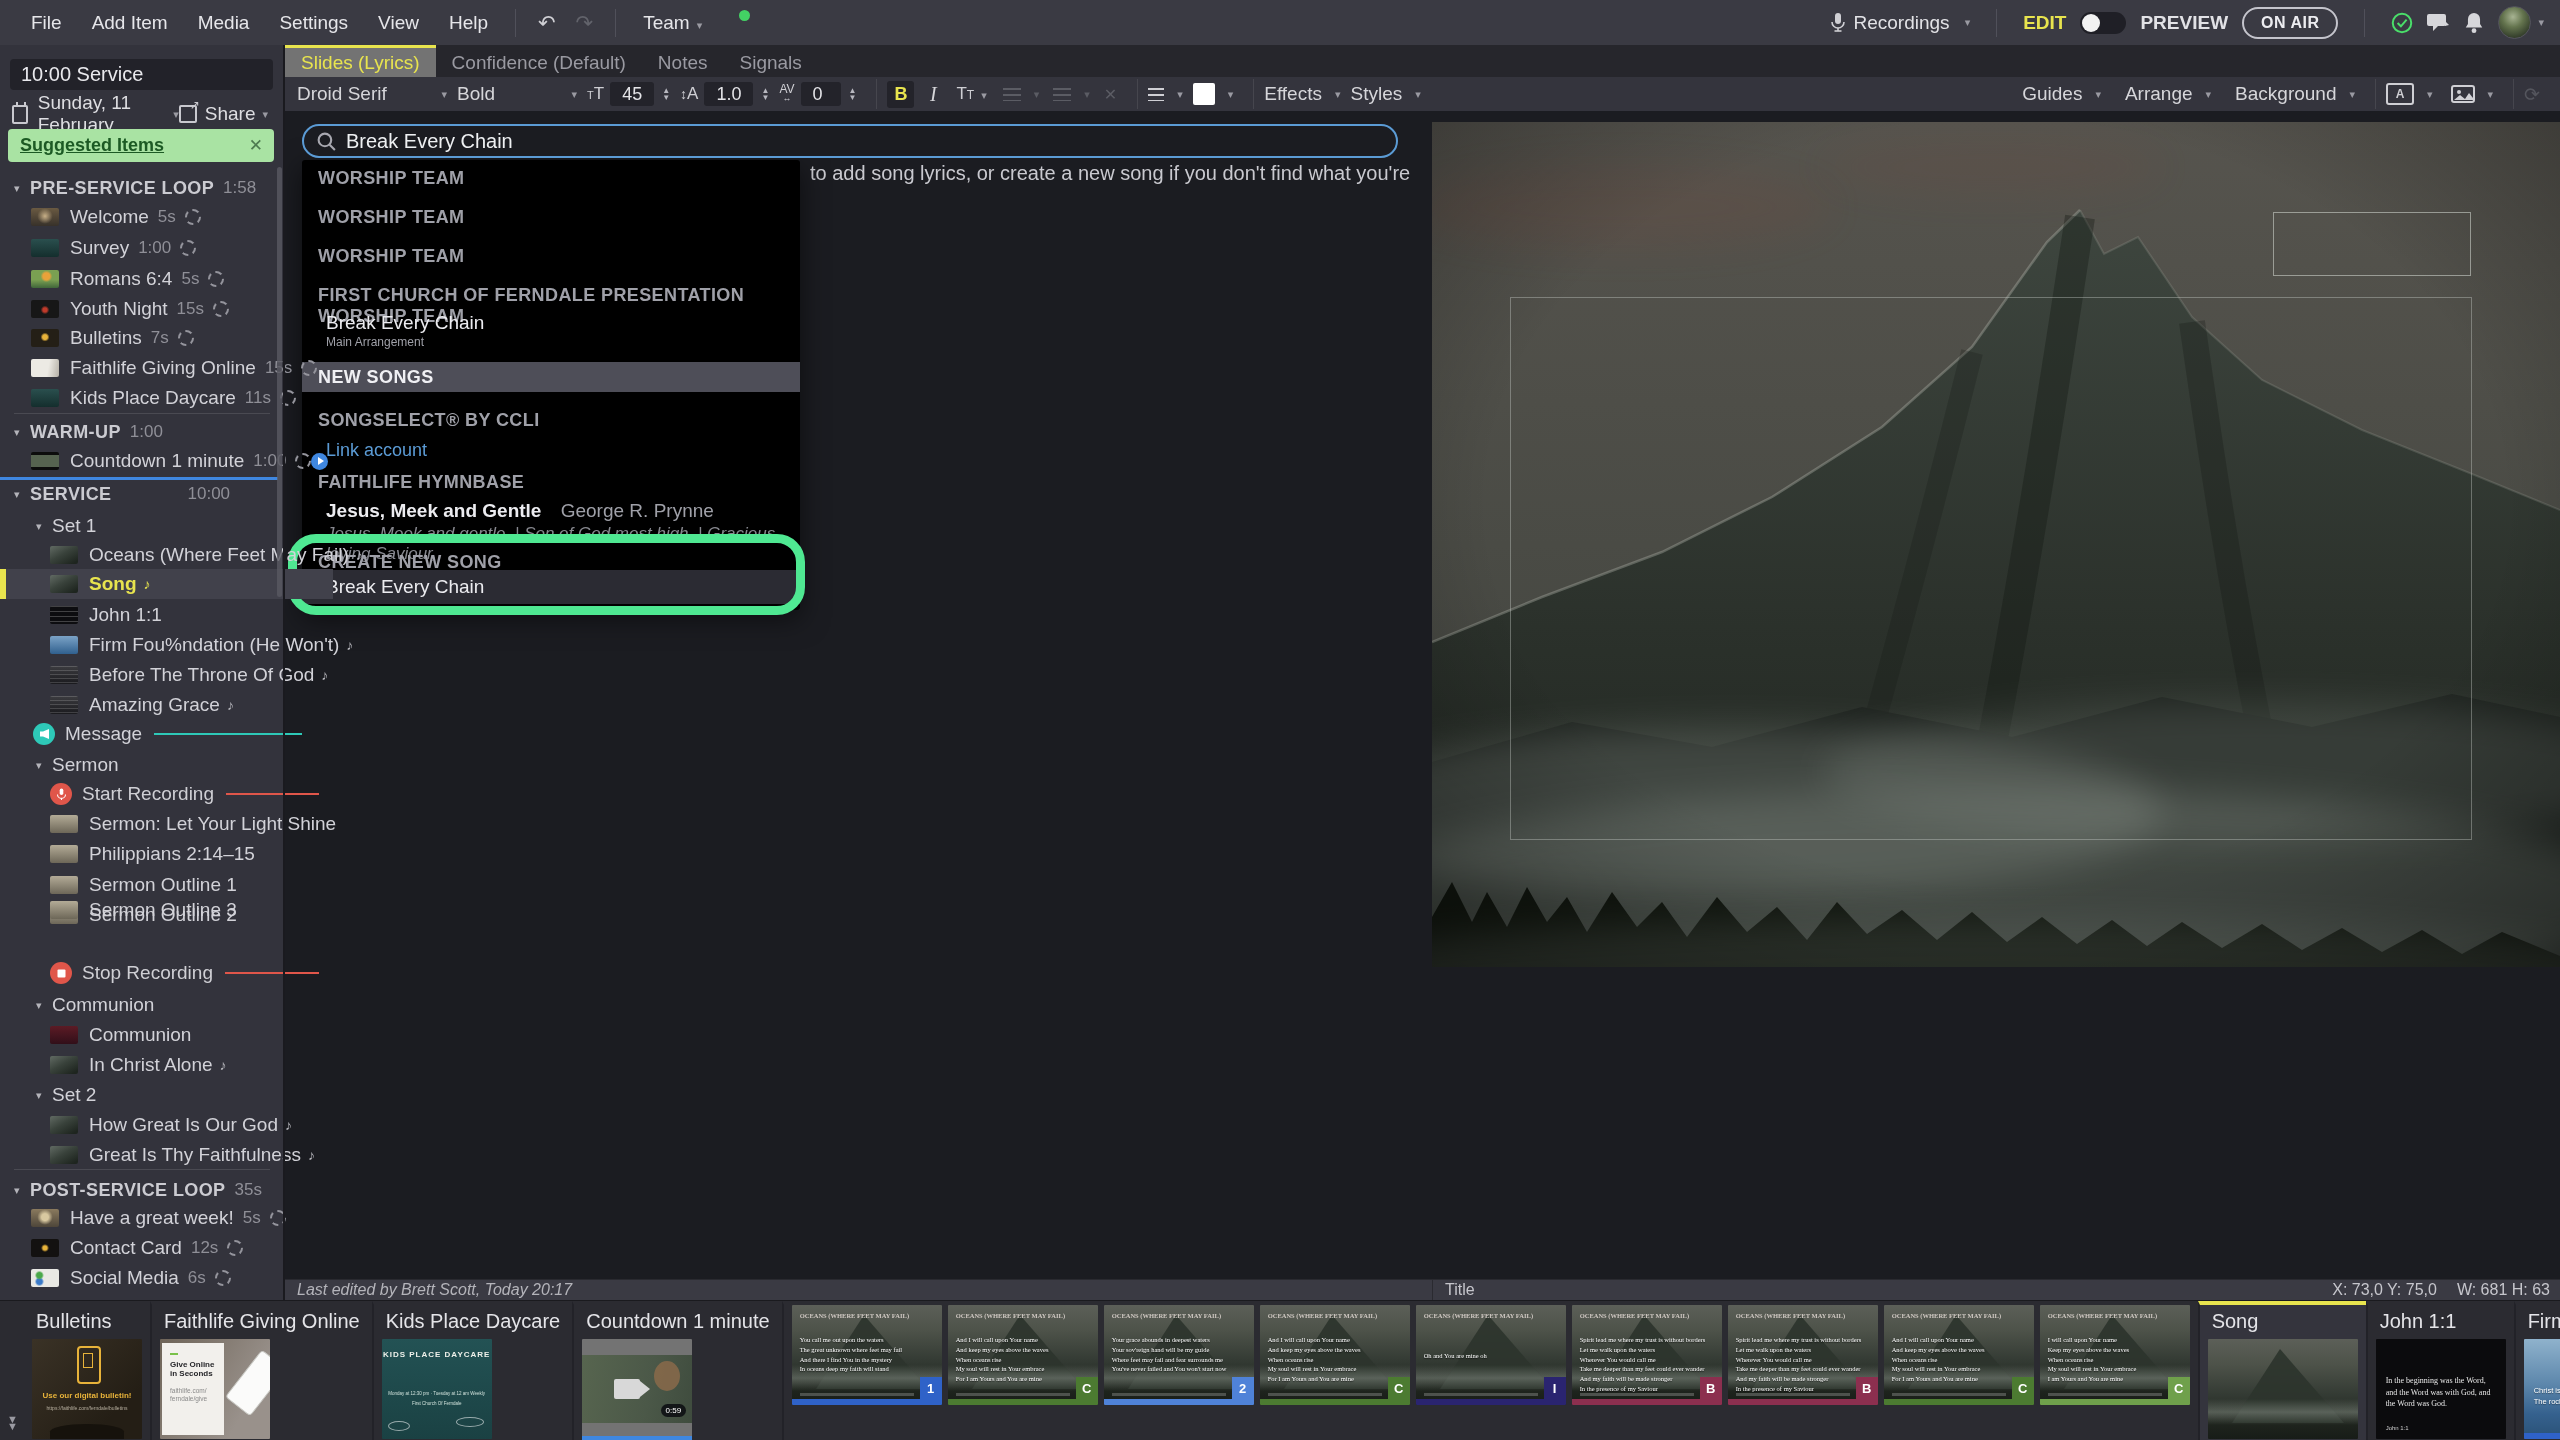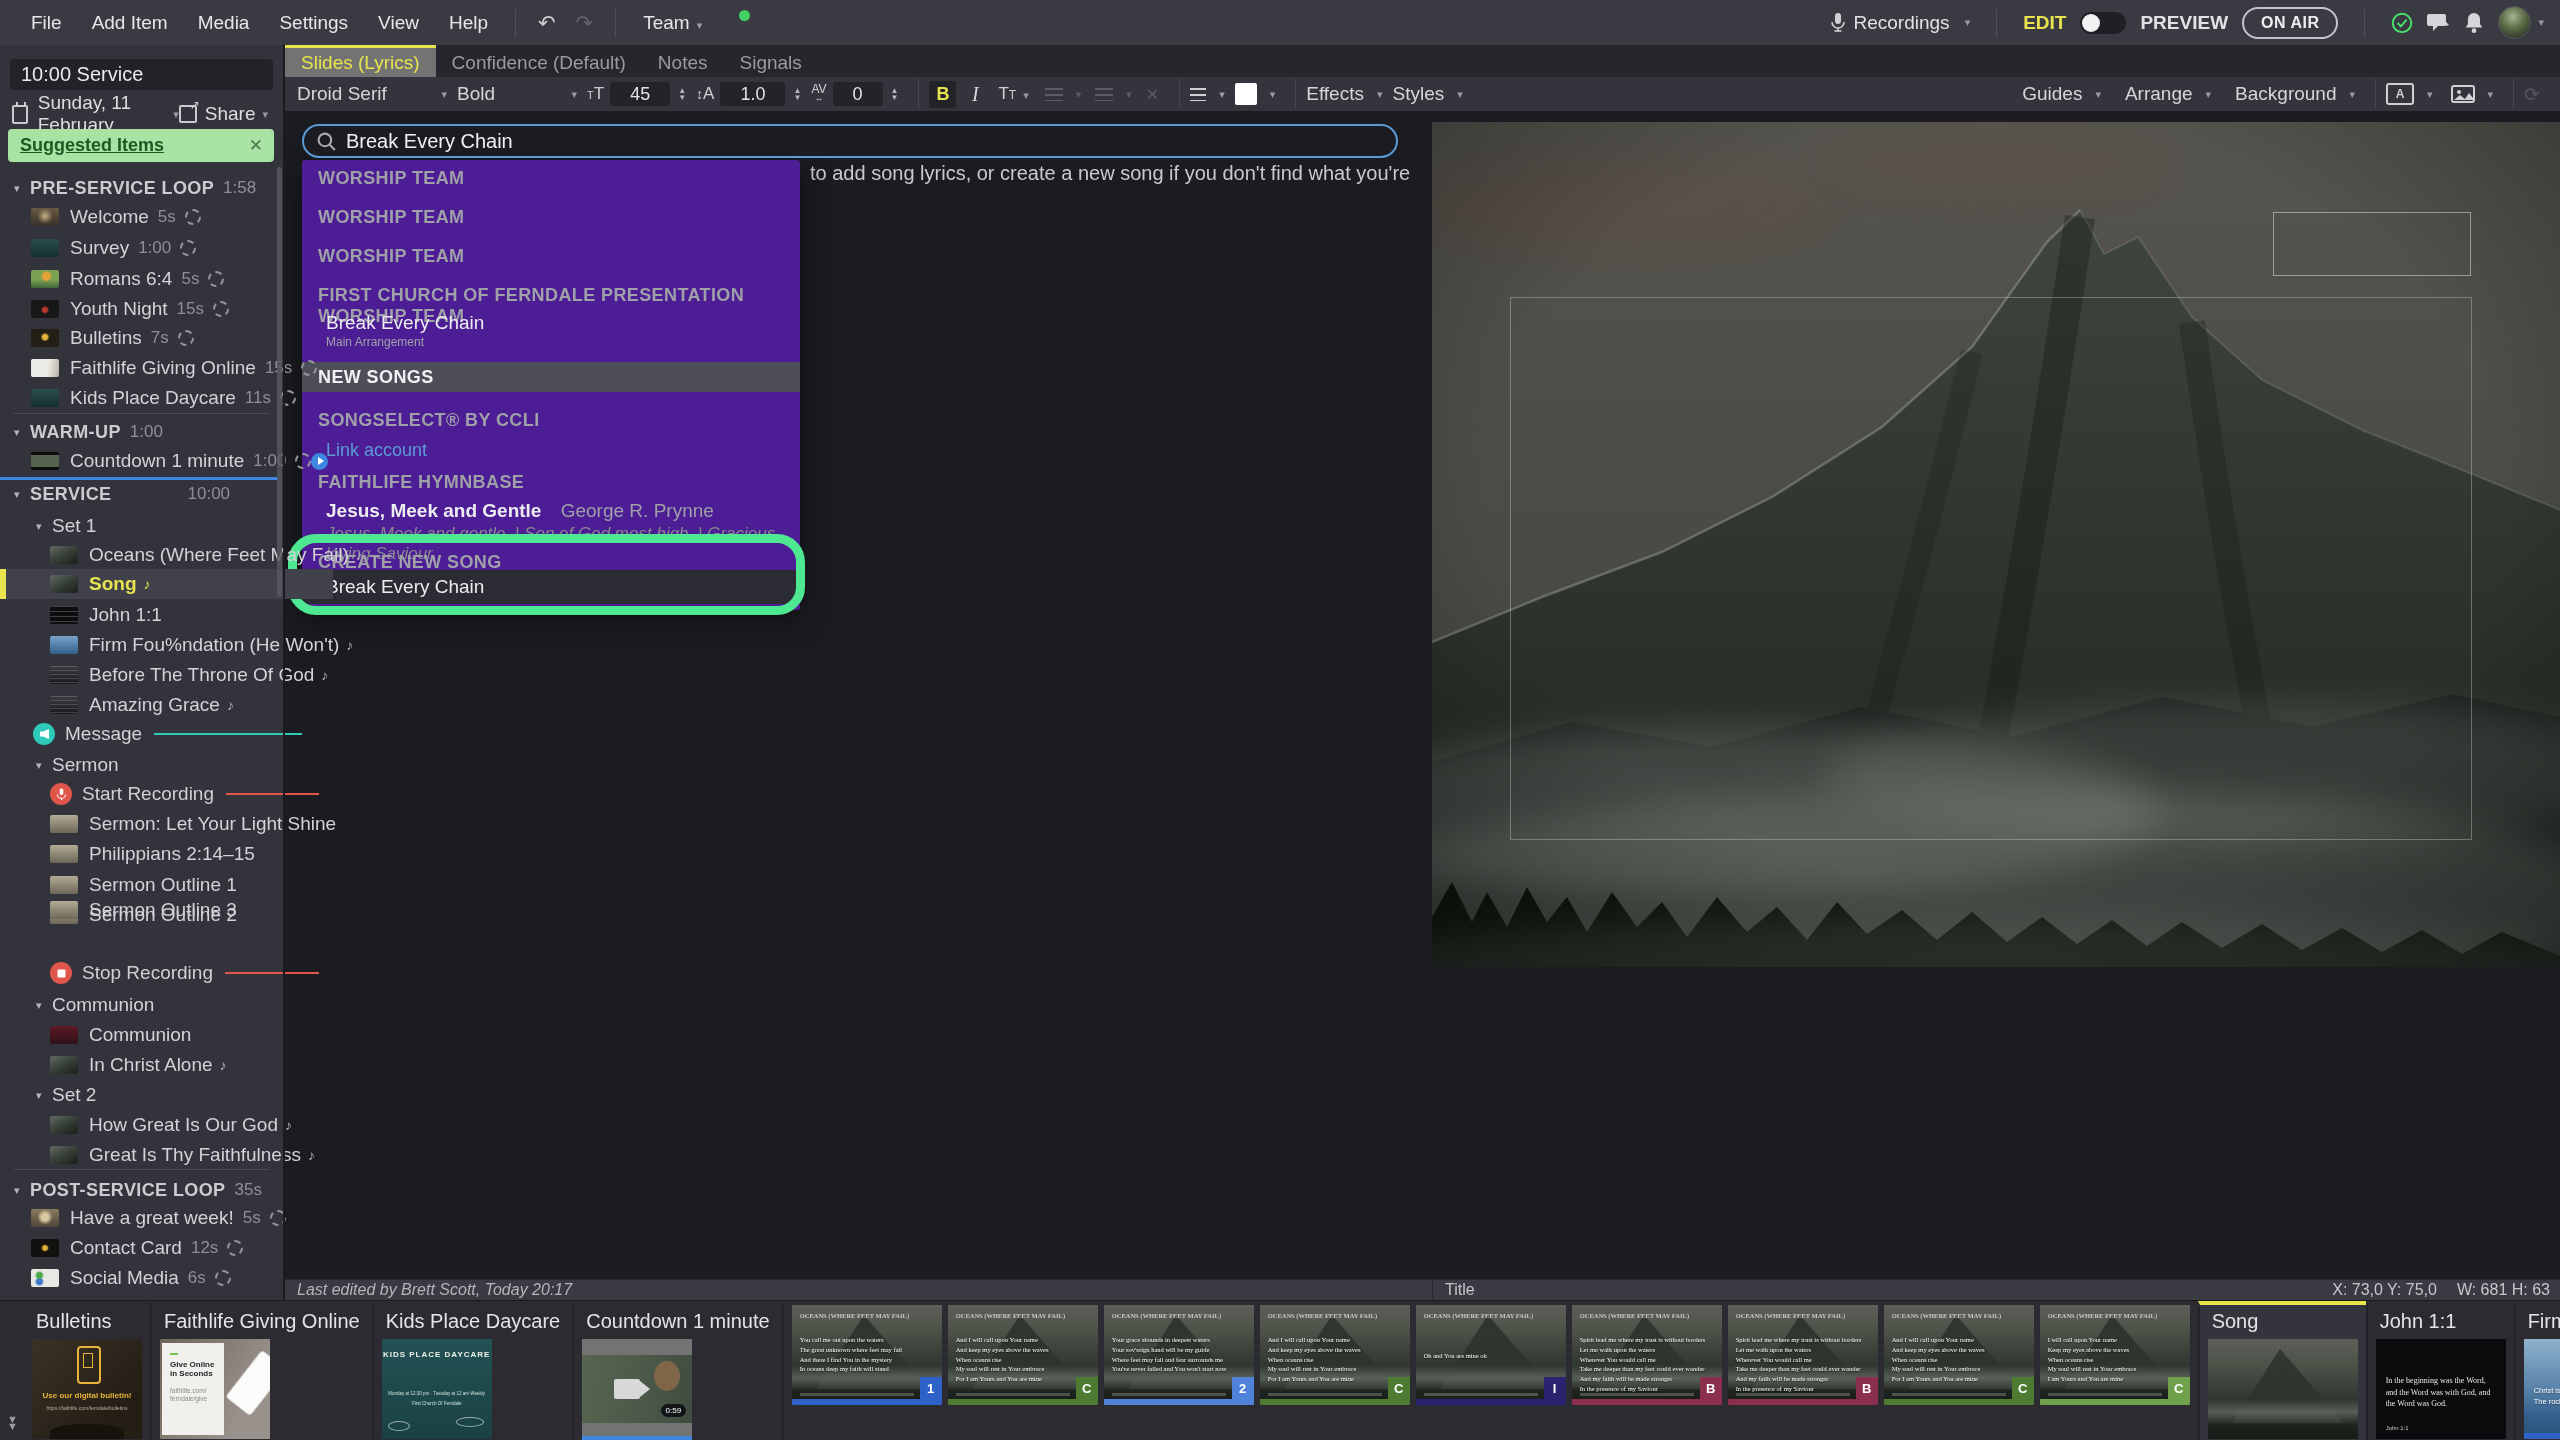--- a/index.html
+++ b/index.html
@@ -71,37 +71,37 @@
   .t-cc{background:radial-gradient(circle at 50% 50%,#e8b33a 0 12%,rgba(0,0,0,0) 24%),#131110;}
   .t-soc{background:radial-gradient(circle at 30% 35%,#4aa84a 0 12%,rgba(0,0,0,0) 20%),radial-gradient(circle at 30% 70%,#3a7ac8 0 12%,rgba(0,0,0,0) 20%),#e9e9e4;}
   
   #maindiv{position:absolute;left:283px;top:45px;width:2px;height:1255px;background:#1a1a1f;z-index:12;}
   #tabsbar{position:absolute;left:285px;top:45px;width:2275px;height:32px;background:#26262c;display:flex;align-items:stretch;z-index:5;}
   .tab{padding:0 16px;display:flex;align-items:center;font-size:19px;color:#9a9aa2;border-top:3px solid transparent;box-sizing:border-box;}
   .tab.active{color:#e8e44e;border-top-color:#e8e44e;background:#737373;}
   #toolbar{position:absolute;left:285px;top:77px;width:2275px;height:34px;background:#34343d;display:flex;align-items:center;padding:0 12px;box-sizing:border-box;z-index:5;}
   .tgroup{display:flex;align-items:center;gap:6px;margin-right:10px;}
   .tsel{display:flex;align-items:center;font-size:19px;color:#d6d6da;}
-  .nbox{background:#23232a;border-radius:3px;min-width:40px;height:24px;display:flex;align-items:center;padding:0 20px;font-size:18px;color:#e4e4e8;box-sizing:border-box;}
+  .nbox{background:#23232a;border-radius:3px;min-width:40px;height:24px;display:flex;align-items:center;padding:0 12px;font-size:18px;color:#e4e4e8;box-sizing:border-box;}
   .stepper{display:flex;flex-direction:column;margin-left:2px;}
   .stepper span{font-size:8px;color:#b8b8c0;line-height:7px;}
   .tico{font-size:17px;color:#cfcfd4;display:flex;align-items:baseline;}
   .tsep{width:1px;height:30px;background:#46464e;margin:0 10px;}
   .bbox{width:27px;height:27px;background:#23232a;border-radius:3px;color:#e8e44e;font-weight:bold;font-size:18px;display:flex;align-items:center;justify-content:center;}
   .ibtn{font-style:italic;font-family:"Liberation Serif",serif;font-size:20px;color:#d6d6da;width:26px;text-align:center;}
   .li-ic{width:18px;height:13px;background:repeating-linear-gradient(to bottom,currentColor 0 2px,rgba(0,0,0,0) 2px 6px);}
   .dim{color:#5b5c64;}
   .swatch{width:22px;height:22px;background:#fff;border-radius:2px;}
   .abox{width:24px;height:18px;border:2px solid #cfcfd4;border-radius:3px;font-size:12px;font-weight:bold;color:#cfcfd4;display:flex;align-items:center;justify-content:center;}
   
   #hint{position:absolute;left:810px;top:162px;font-size:20px;color:#c9c9cf;z-index:1;}
   #searchbox{position:absolute;left:302px;top:124px;width:1096px;height:34px;background:#1b1c21;border:2px solid #5b9bd5;border-radius:17px;
     color:#eef0f2;font-size:20px;padding:0 16px 0 42px;box-sizing:border-box;outline:none;z-index:6;font-family:"Liberation Sans",sans-serif;}
   #searchico{position:absolute;left:316px;top:131px;z-index:7;}
-  #dropdown{position:absolute;left:302px;top:160px;width:498px;height:450px;background:#4c1d95;border-radius:3px;
+  #dropdown{position:absolute;left:302px;top:160px;width:498px;height:450px;background:#000000;border-radius:3px;
     box-shadow:0 8px 28px rgba(0,0,0,.55);z-index:5;text-decoration:underline;}
   .dd-h{position:absolute;left:16px;font-weight:bold;font-size:18px;color:#9fa0a8;letter-spacing:.4px;}
   .dd-item{position:absolute;left:24px;font-size:19px;color:#ececf0;}
   .dd-sub{position:absolute;left:24px;font-size:12px;color:#9fa0a8;}
   .dd-row{position:absolute;left:0;width:498px;display:flex;align-items:center;}
   .dd-link{position:absolute;left:24px;font-size:18px;color:#5b9bd5;}
   .dd-prev{position:absolute;left:24px;font-size:17px;color:#87888f;font-style:italic;}
   #greenring{position:absolute;left:288px;top:534px;width:517px;height:81px;border:9px solid #4fe892;border-radius:28px;box-sizing:border-box;z-index:8;}
   
   #canvas{position:absolute;left:1432px;top:122px;width:1128px;height:845px;z-index:2;}

